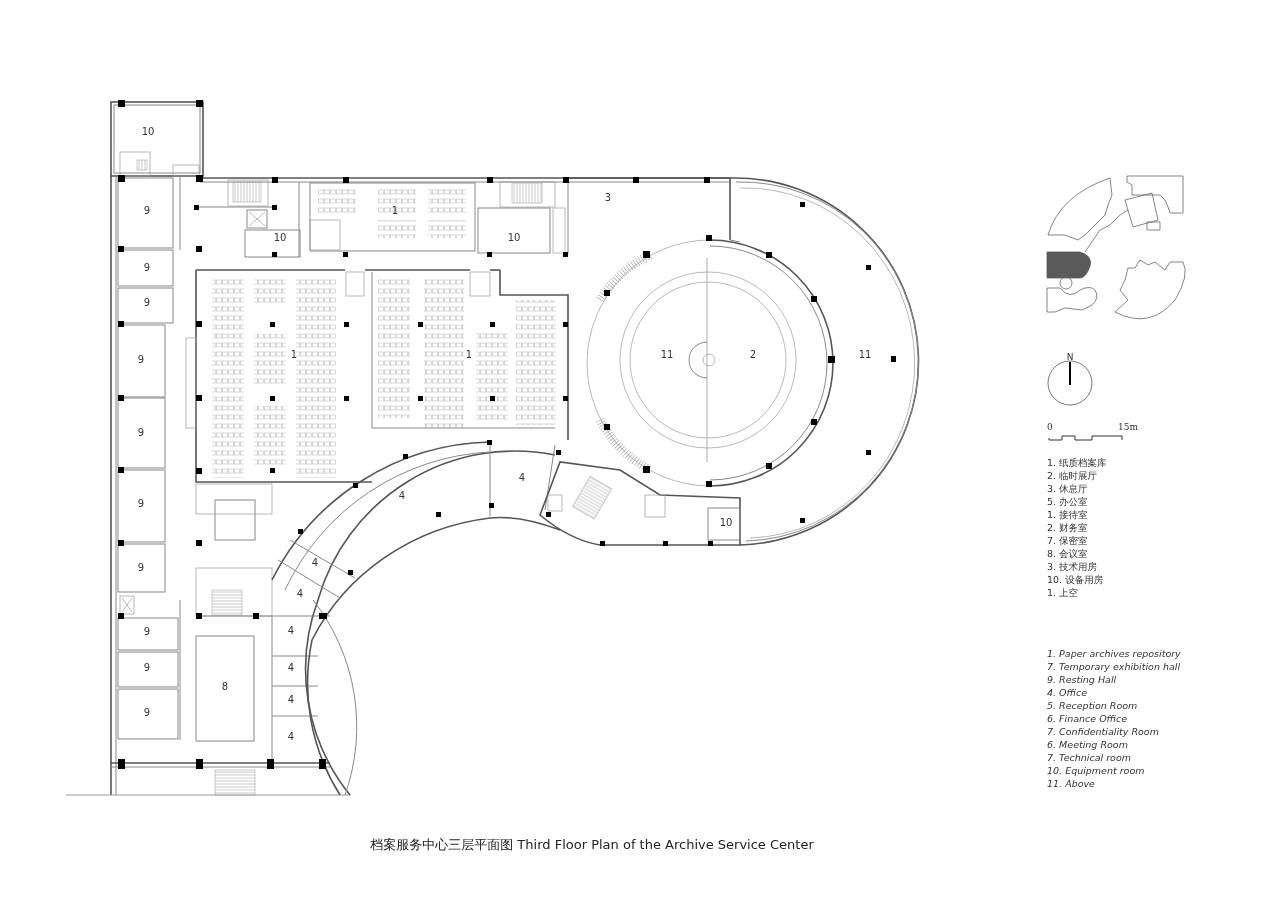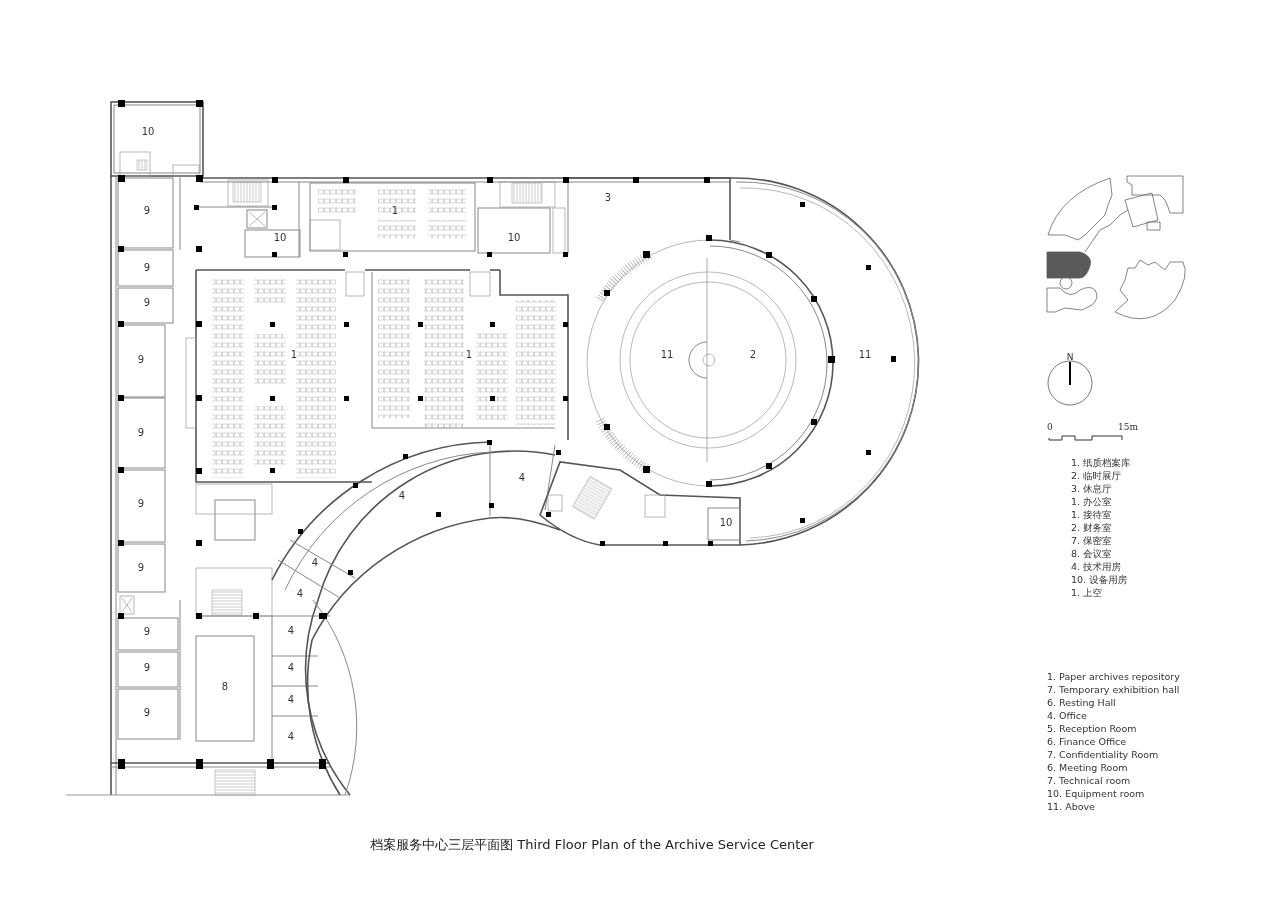--- a/index.html
+++ b/index.html
@@ -1,21 +1,21 @@
 <!DOCTYPE html>
 <html><head>
 <meta charset="utf-8">
 <style>
   html, body { margin:0; padding:0; background:#ffffff; }
   body { width:1280px; height:904px; position:relative; overflow:hidden; font-family:"DejaVu Sans", sans-serif; color:#333; }
   #plan { position:absolute; left:0; top:0; width:1280px; height:904px; }
   .legend { position:absolute; font-family:"DejaVu Sans", sans-serif; font-size:9.5px; color:#333; line-height:13px; }
   .legend div { white-space:nowrap; }
-  #legend-cn { left:1047px; top:456px;margin-left:24px; }
-  #legend-en { left:1047px; top:670px; }
+  #legend-cn { left:1047px; top:456px; }
+  #legend-en { left:1047px; top:647px;font-style:italic; }
   #caption { position:absolute; left:0; width:1184px; top:836px; text-align:center; font-size:13px; color:#222; }
   .wall { fill:none; stroke:#555; stroke-width:1.6; }
   .wall2 { fill:none; stroke:#888; stroke-width:1; }
   .thin { fill:none; stroke:#999; stroke-width:0.7; }
   .col { fill:#000; }
   .lbl { font-family:"DejaVu Sans", sans-serif; font-size:10px; fill:#333; text-anchor:middle; }
   .shelf { fill:none; stroke:#bbb; stroke-width:0.6; }
   .stair { stroke:#999; stroke-width:0.5; }
   .scale-lbl { font-family:"DejaVu Serif", serif; font-size:9px; fill:#333; }
 </style>
@@ -316,34 +316,34 @@
     <path d="M1049 438 L1049 440 L1062 440 L1062 436 L1075 436 L1075 440 L1092 440 L1092 436 L1122 436 L1122 440" fill="none" stroke="#333" stroke-width="1"></path>
     <text class="scale-lbl" x="1047" y="430">0</text>
     <text class="scale-lbl" x="1118" y="430">15m</text>
   </g>
 </svg>
 
 <div id="legend-cn" class="legend">
   <div>1. 纸质档案库</div>
   <div>2. 临时展厅</div>
   <div>3. 休息厅</div>
-  <div>1. 办公室</div>
+  <div>5. 办公室</div>
   <div>1. 接待室</div>
   <div>2. 财务室</div>
   <div>7. 保密室</div>
   <div>8. 会议室</div>
-  <div>4. 技术用房</div>
+  <div>3. 技术用房</div>
   <div>10. 设备用房</div>
   <div>1. 上空</div>
 </div>
 
 <div id="legend-en" class="legend">
   <div>1. Paper archives repository</div>
   <div>7. Temporary exhibition hall</div>
-  <div>6. Resting Hall</div>
+  <div>9. Resting Hall</div>
   <div>4. Office</div>
   <div>5. Reception Room</div>
   <div>6. Finance Office</div>
   <div>7. Confidentiality Room</div>
   <div>6. Meeting Room</div>
   <div>7. Technical room</div>
   <div>10. Equipment room</div>
   <div>11. Above</div>
 </div>
 

